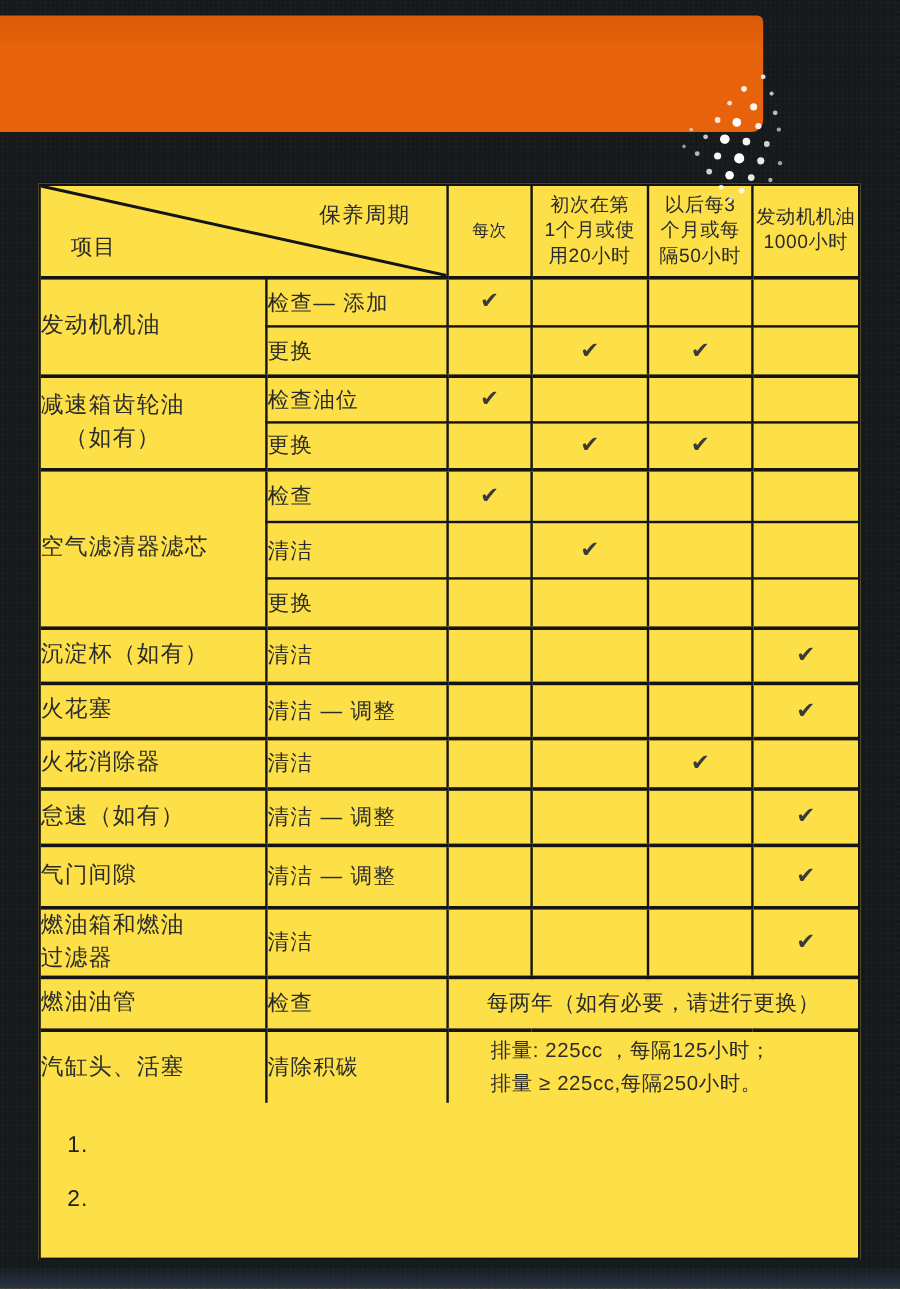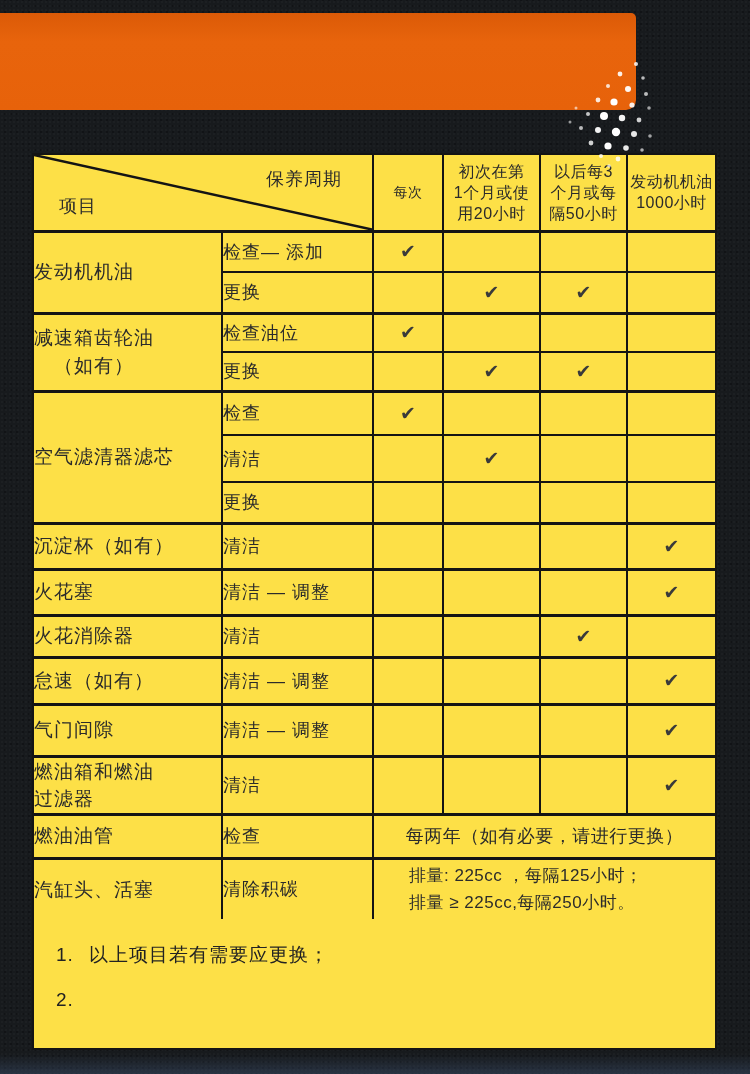--- a/index.html
+++ b/index.html
@@ -254,21 +254,20 @@
             <div class="span-lines" style="white-space: pre-line;">排量: 225cc ，每隔125小时；
 排量 ≥ 225cc,每隔250小时。</div>
           </td>
         </tr>
       </tbody>
   </table>
 
   <div class="notes">
     <div class="note">
       <span class="note-num">1.</span>
-      <span class="note-text">以上项目若有需要应更换；</span>
     </div>
     <div class="note">
       <span class="note-num">2.</span>
     </div>
   </div>
 </div>
 
 <div class="bottom-glow"></div>
 
 </body></html>

